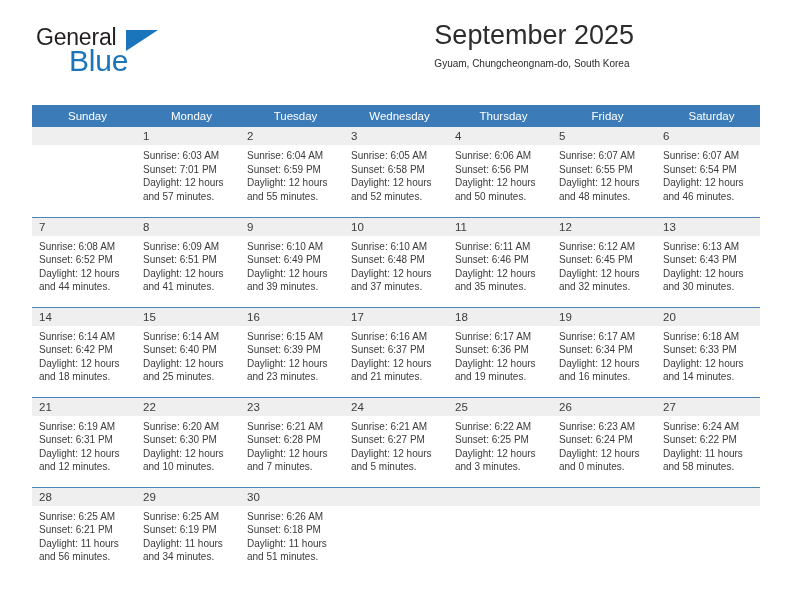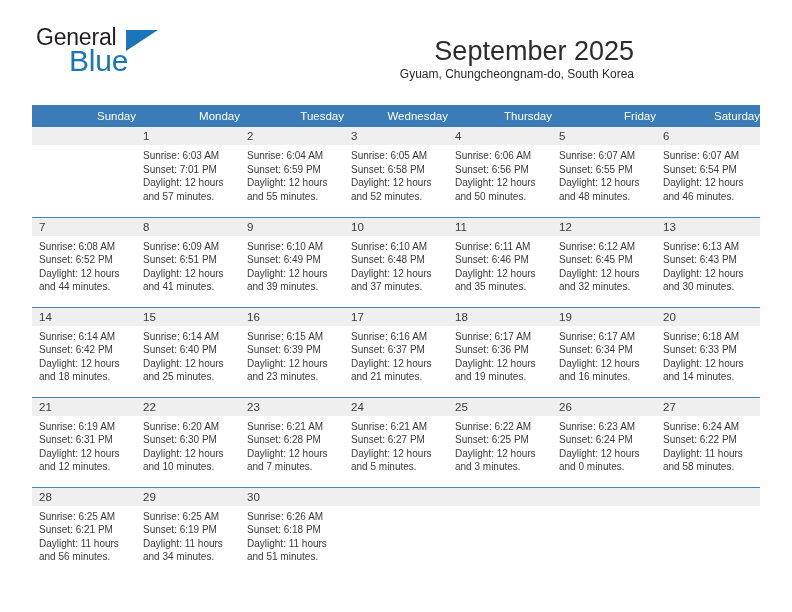--- a/index.html
+++ b/index.html
@@ -57,52 +57,52 @@
     left: 90px;
     top: 4px;
     width: 0;
     height: 0;
     border-left: 32px solid #1b75bb;
     border-bottom: 21px solid transparent;
   }
   .title-block {
     position: absolute;
     right: 2px;
-    top: 36px;
-    text-align: right;
+    top: 20px;
   }
   .cal-title {
     font-size: 27px;
     font-weight: normal;
     color: #2c2c2c;
     line-height: 1.15;
     white-space: nowrap;
   }
   .cal-subtitle {
-    font-size: 12px;
+    margin-top: 7px;
+    font-size: 10px;
     color: #2c2c2c;
     line-height: 1.2;
     white-space: nowrap;
   }
 
   
   .calendar {
     position: absolute;
     left: 32px;
     top: 105px;
     width: 728px;
     border-collapse: collapse;
     table-layout: fixed;
   }
   .calendar th {
     background: #3b7cb8;
     color: #ffffff;
     font-size: 11.5px;
     font-weight: normal;
-    text-align: right;
+    text-align: center;
     padding: 5px 0 5px 7px;
     height: 21px;
     border: none;
   }
   .calendar td {
     vertical-align: top;
     padding: 0;
     border: none;
     border-top: 1px solid #3b7cb8;
     height: 90px;

